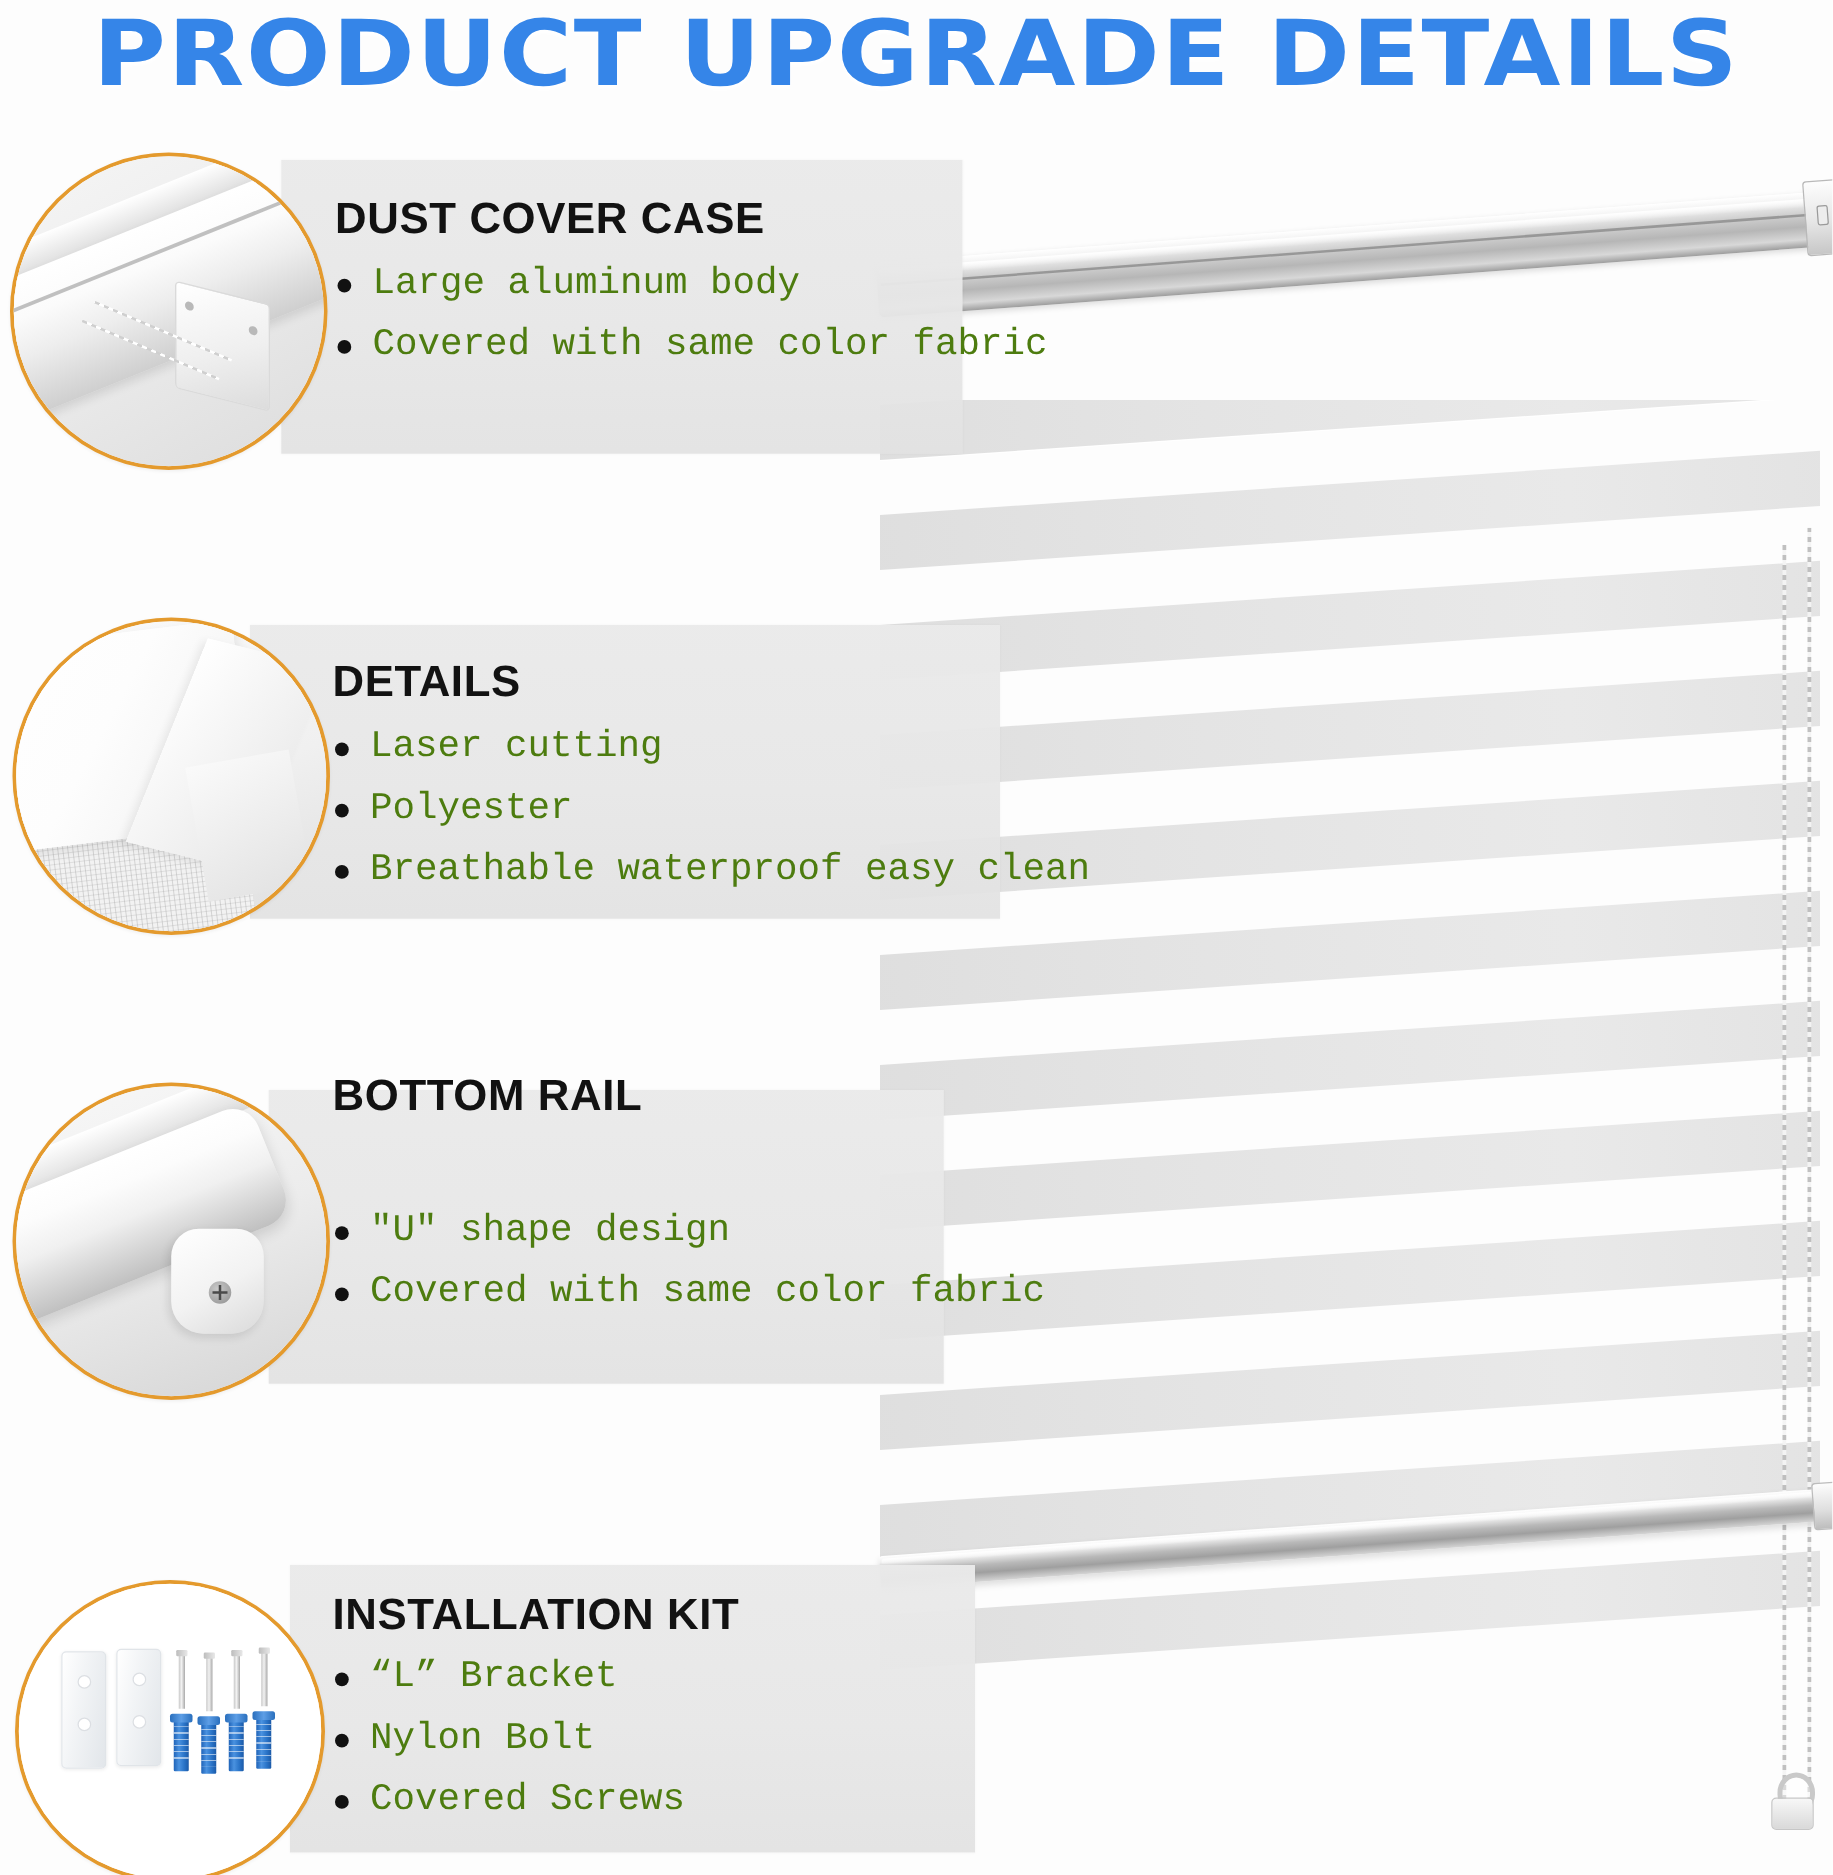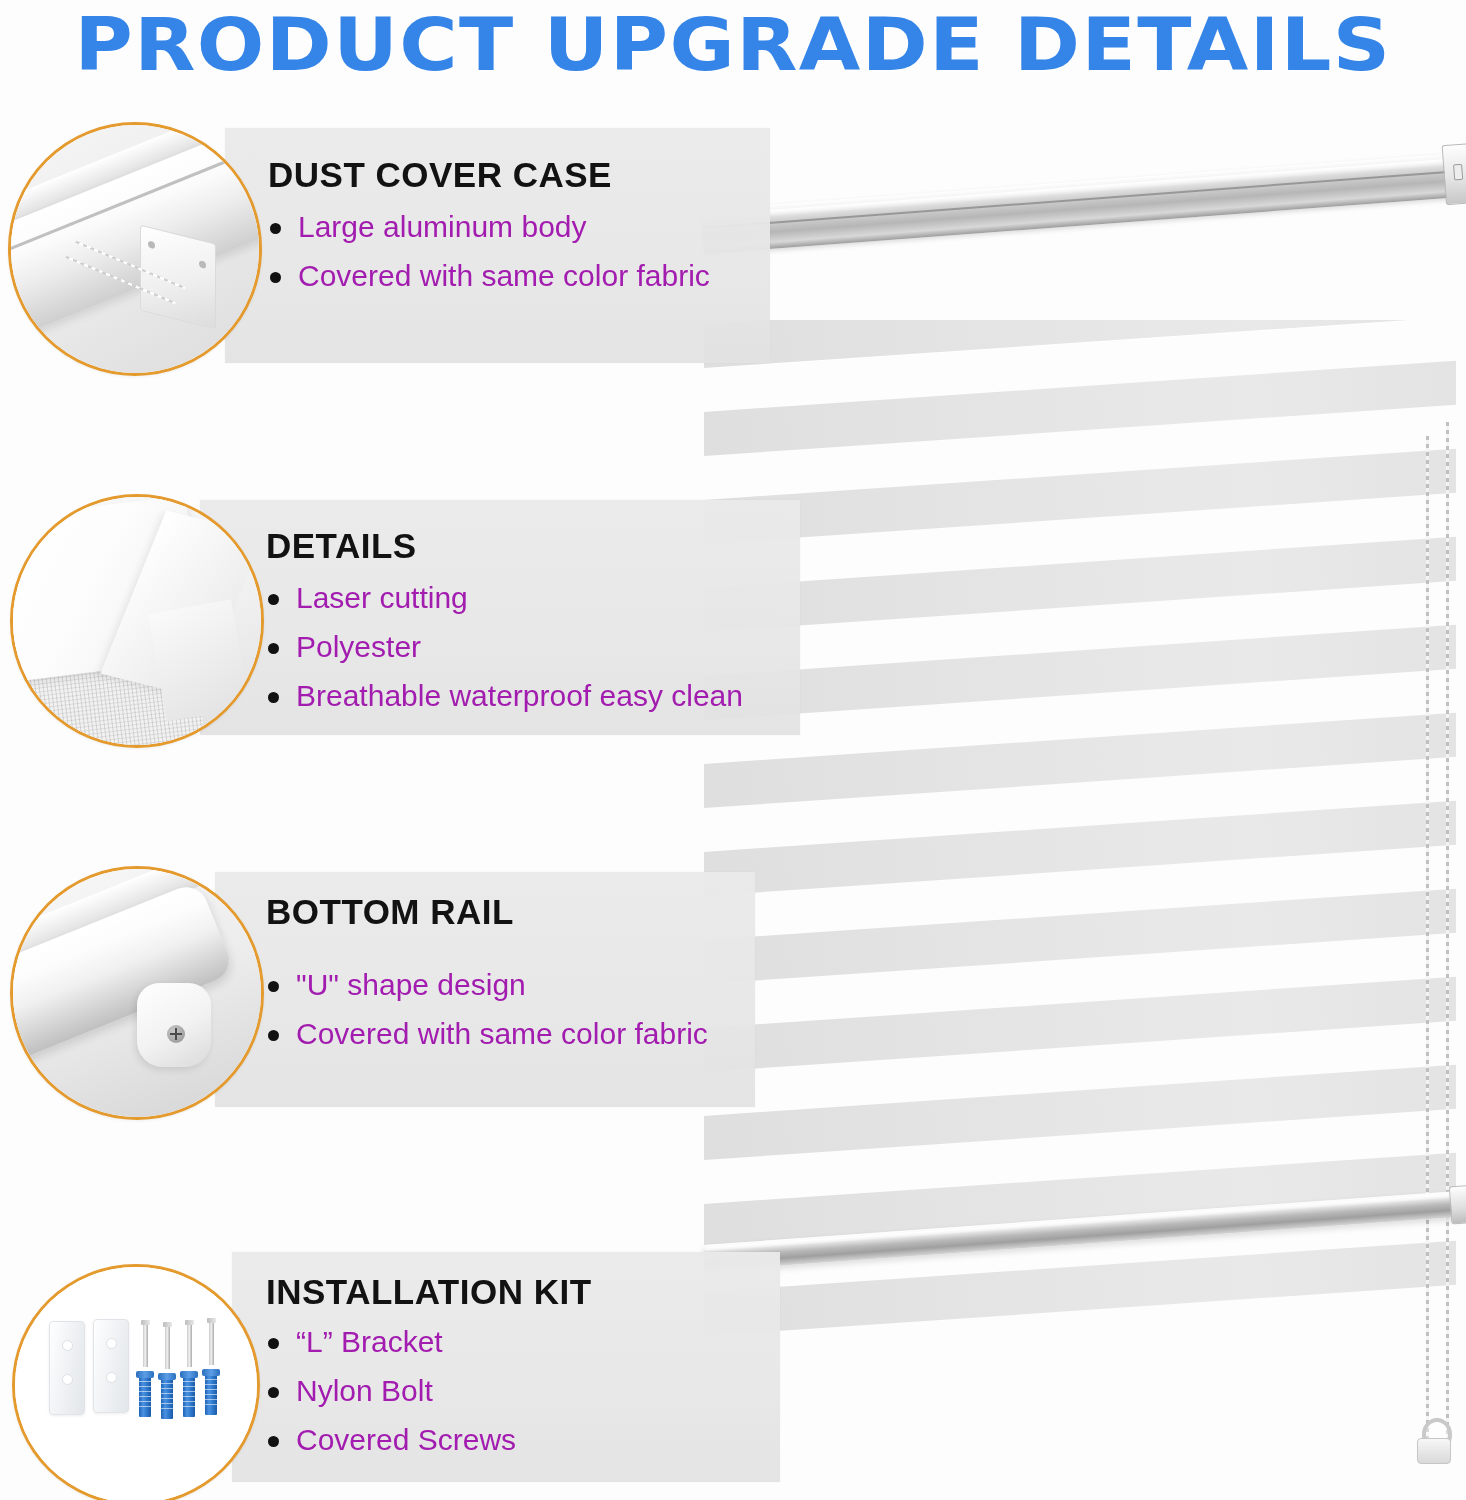--- a/index.html
+++ b/index.html
@@ -130,23 +130,23 @@
     position:absolute;
     font-family:"Liberation Sans", sans-serif;
     font-weight:bold;
     font-size:35px;
     letter-spacing:.5px;
     color:#121212;
     white-space:nowrap;
   }
   .bullets{position:absolute;margin:0;padding:0;list-style:none;}
   .bullets li{
-    font-family:Liberation Sans, sans-serif;
+    font-family:Liberation Mono, monospace;
     font-size:30px;
-    color:#a21caf;
+    color:#4d7c0f;
     line-height:1;
     margin-bottom:19px;
     white-space:nowrap;
     position:relative;
     padding-left:30px;
   }
   .bullets li:before{
     content:"";position:absolute;left:2px;top:11px;
     width:11px;height:11px;border-radius:50%;background:#111;
   }
@@ -376,21 +376,21 @@
     <div class="thumb" style="left:10px;top:866px;width:248px;height:248px;">
       <div class="thumb-inner">
         <div class="br-bg"></div>
         <div class="br-tube-top"></div>
         <div class="br-tube"></div>
         <div class="br-cap"></div>
         <div class="br-screw"></div>
       </div>
     </div>
 
-    <div class="sec-title" style="left:266px;top:892px;">BOTTOM RAIL</div>
+    <div class="sec-title" style="left:266px;top:857px;">BOTTOM RAIL</div>
 
     <ul class="bullets" style="left:266px;top:970px;">
       <li>"U" shape design</li>
       <li>Covered with same color fabric</li>
     </ul>
   </div>
 
   <div class="section">
     <div class="panel" style="left:232px;top:1252px;width:548px;height:230px;"></div>
 

